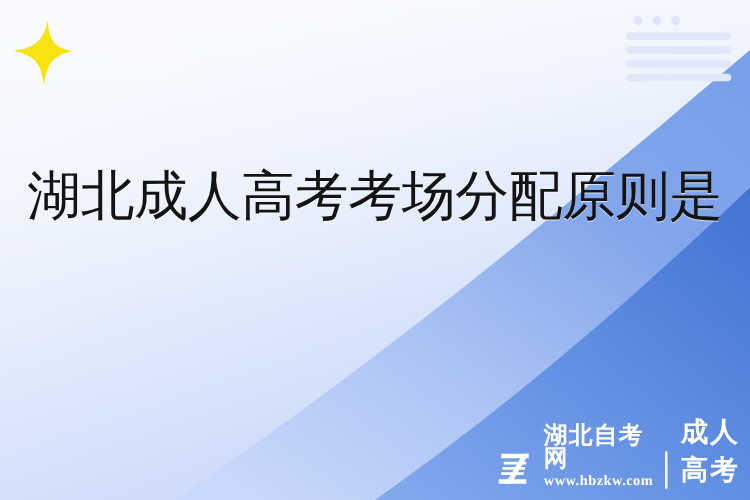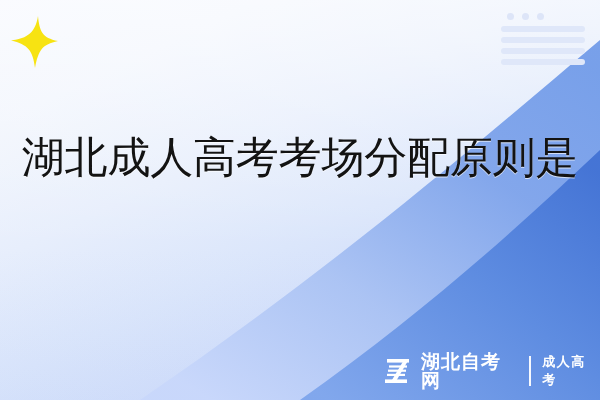--- a/index.html
+++ b/index.html
@@ -104,24 +104,24 @@
     font-weight: 400;
     text-shadow: 0 1px 0 rgba(255,255,255,0.65);
     white-space: nowrap;
   }
   .headline .ln { display: block; text-align: center; }
   .headline .ln1 { letter-spacing: -0.2px; }
 
   
   .brand {
     position: absolute;
-    left: 382px;
+    left: 396px;
     top: 351px;
     display: flex;
-    align-items: center;
+    align-items: flex-end;
     height: 40px;
   }
   .brand-mark {
     width: 32px;
     height: 32px;
     margin-right: 7px;
     flex: none;
   }
   .brand-text {
     display: flex;
@@ -147,21 +147,21 @@
   .brand-divider {
     width: 2px;
     height: 30px;
     background: #ffffff;
     margin: 0 11px 0 9px;
     opacity: 0.95;
     flex: none;
   }
   .brand-tag {
     color: #ffffff;
-    font-size: 13px;
+    font-size: 22px;
     font-weight: 700;
     letter-spacing: 1.5px;
     font-family: "Liberation Sans", "DejaVu Sans", sans-serif;
   }
 </style>
 </head>
 <body>
 
 <div id="banner">
 
@@ -221,18 +221,19 @@
           <path d="M22.5,4 L27,4 L13,28 L8.2,28 Z"></path>
           <path d="M3,24.4 L25,24.4 L25,28 L3,28 Z"></path>
           <path d="M7,10.4 L25,10.4 L25,12.6 L7,12.6 Z"></path>
           <path d="M6,14.6 L24,14.6 L24,16.8 L6,16.8 Z"></path>
           <path d="M5,18.8 L23,18.8 L23,21 L5,21 Z"></path>
         </g>
       </svg>
     </div>
     <div class="brand-text">
       <span class="brand-name">湖北自考网</span>
+      <span class="brand-url">www.hbzkw.com</span>
     </div>
     <span class="brand-divider"></span>
     <span class="brand-tag">成人高考</span>
   </div>
 
 </div>
 
 </body></html>

